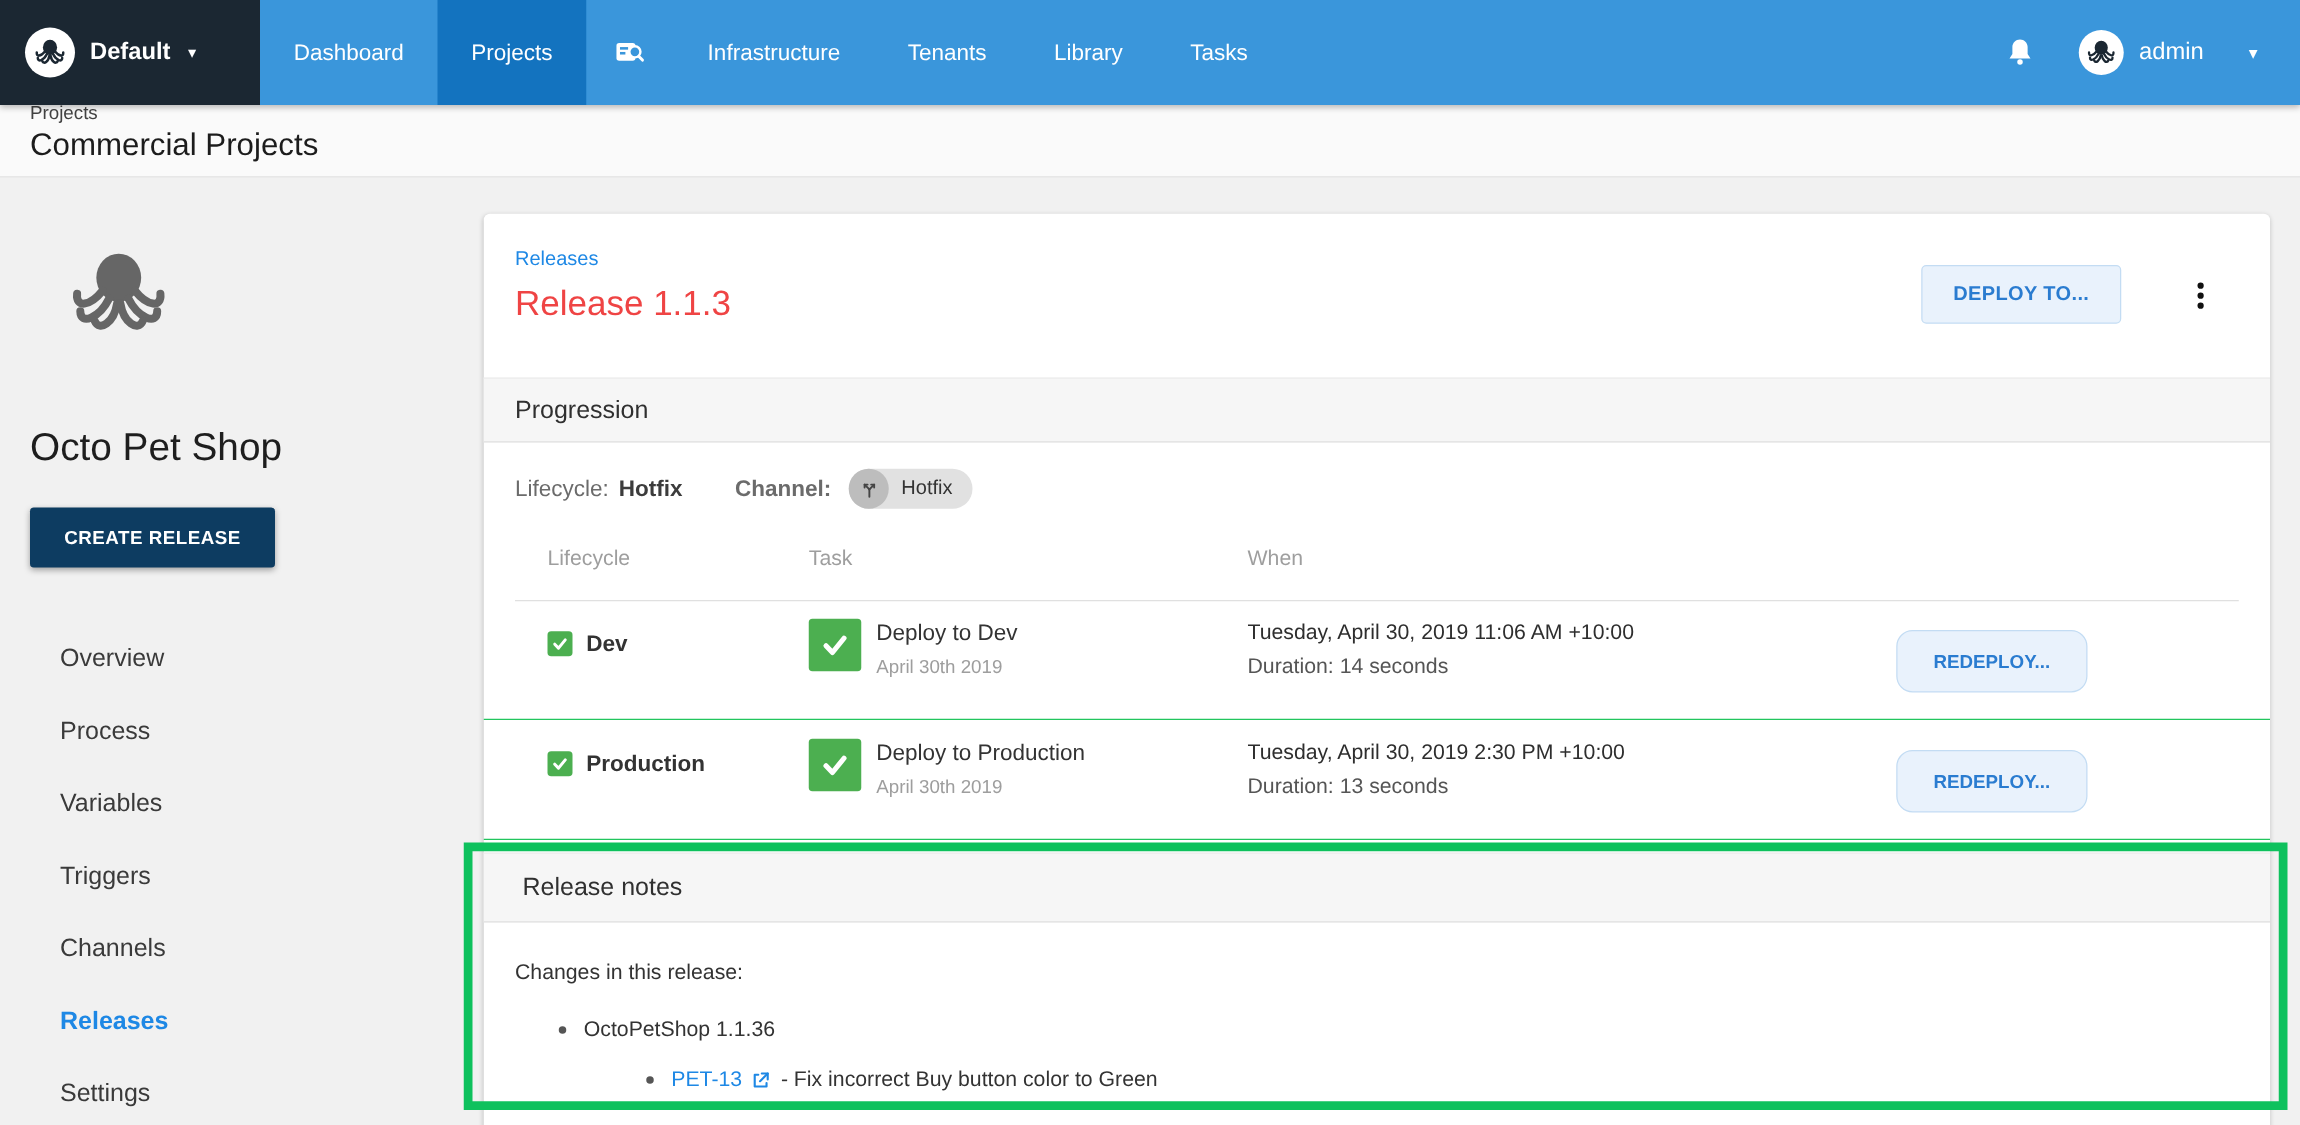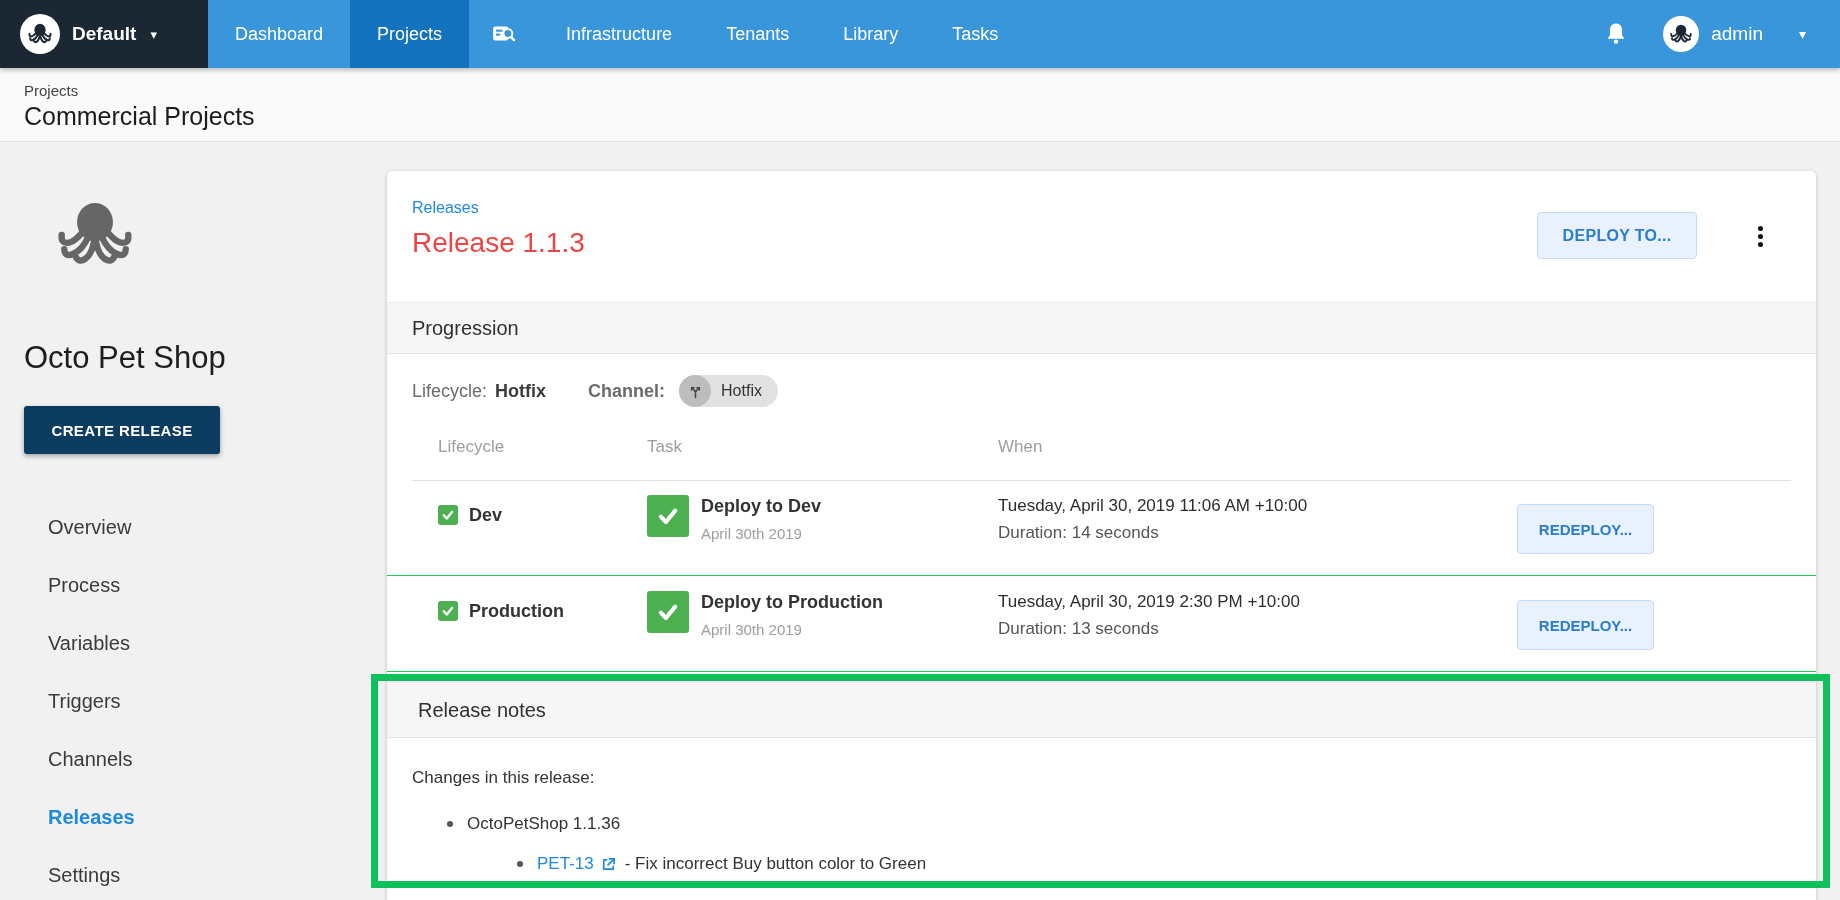--- a/index.html
+++ b/index.html
@@ -7,21 +7,21 @@
   body {
     width:1840px; height:900px; position:relative; overflow:hidden;
     background:#f1f1f1;
     font-family:"Liberation Sans","DejaVu Sans",sans-serif;
     color:#333;
   }
   svg { display:block; }
 
   
   .topnav {
-    position:absolute; left:0; top:0; width:1840px; height:68px;
+    position:absolute; left:0; top:0; width:1840px; height:84px;
     background:#3A96DB; display:flex; align-items:stretch; color:#fff;
     box-shadow:0 2px 5px rgba(0,0,0,.28); z-index:40;
   }
   .brand {
     width:208px; background:#1B2732; display:flex; align-items:center;
     padding-left:20px; gap:12px; flex:none;
   }
   .brand-logo {
     width:40px; height:40px; border-radius:50%; background:#fff; color:#1B2732;
     display:flex; align-items:center; justify-content:center; flex:none;
@@ -127,26 +127,26 @@
   .cb {
     position:absolute; left:51px; top:24px; width:20px; height:20px;
     background:#4CAF50; border-radius:3px; display:flex; align-items:center; justify-content:center;
   }
   .life-label { position:absolute; left:82px; top:24px; font-size:18px; font-weight:bold; color:#333; line-height:20px; }
   .task-ic {
     position:absolute; left:260px; top:14px; width:42px; height:42px;
     background:#4CAF50; border-radius:3px; display:flex; align-items:center; justify-content:center;
   }
   .task-txt { position:absolute; left:314px; top:15px; }
-  .task-title { font-size:18px; font-weight:bold; color:#333; }
+  .task-title { font-size:18px; font-weight:normal; color:#333; }
   .task-date { font-size:15px; color:#9e9e9e; margin-top:8px; }
   .when-txt { position:absolute; left:611px; top:15px; }
   .when-line { font-size:17px; color:#2e2e2e; }
   .when-dur { font-size:17px; color:#555; margin-top:7px; }
-  .redeploy-btn { left:1130px; top:23px; width:137px; height:50px; font-size:15px; }
+  .redeploy-btn { left:1130px; top:23px; width:153px; height:50px; font-size:15px;border-radius:13px; }
 
   .notes-intro { position:absolute; left:25px; top:597px; font-size:17px; color:#333; }
   .bullet { position:absolute; display:flex; align-items:center; font-size:17px; color:#333; }
   .bullet .dot { width:6px; height:6px; border-radius:50%; background:#555; margin-right:14px; flex:none; }
   .bullet-1 { left:60px; top:643px; }
   .bullet-2 { left:130px; top:683px; }
   .issue-link { color:#1E88E5; cursor:pointer; }
   .ext-icon { margin:0 6px 0 6px; cursor:pointer; }
   .bullet-2 .tail { margin-left:2px; }
 

